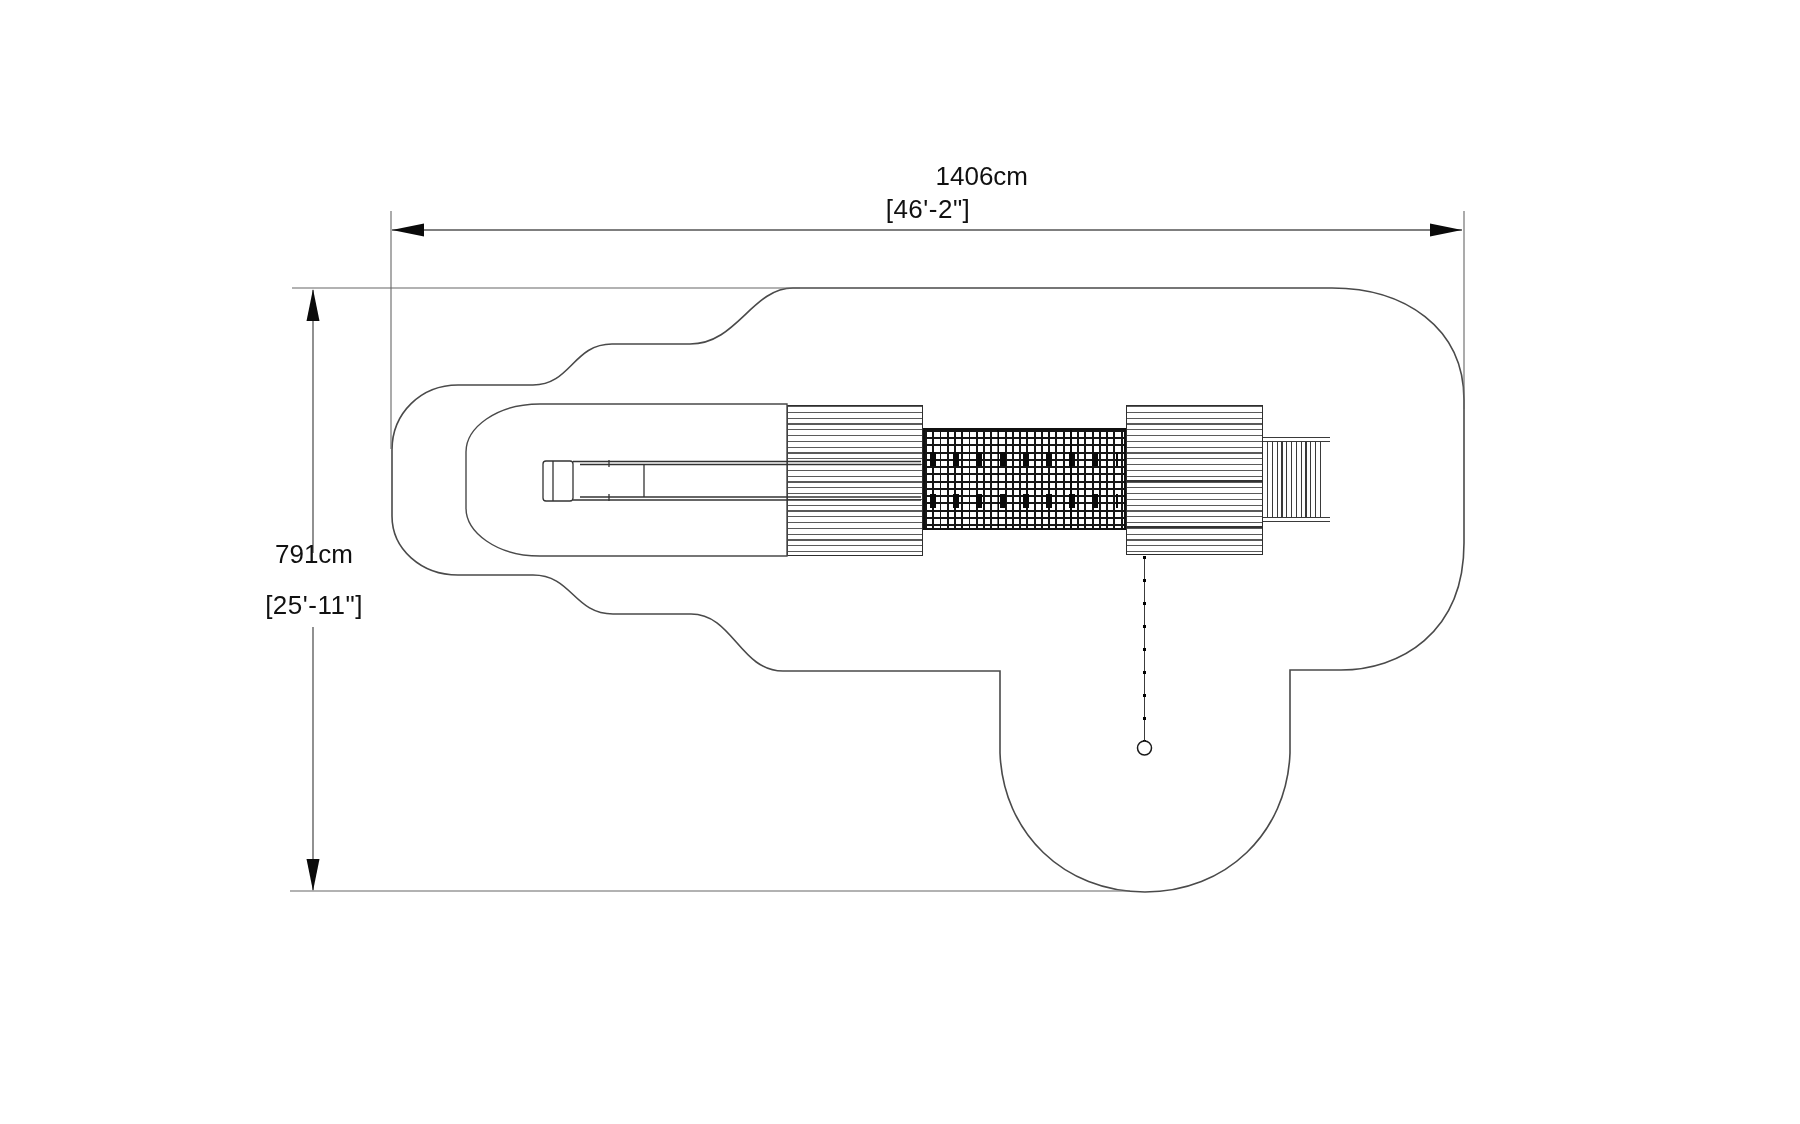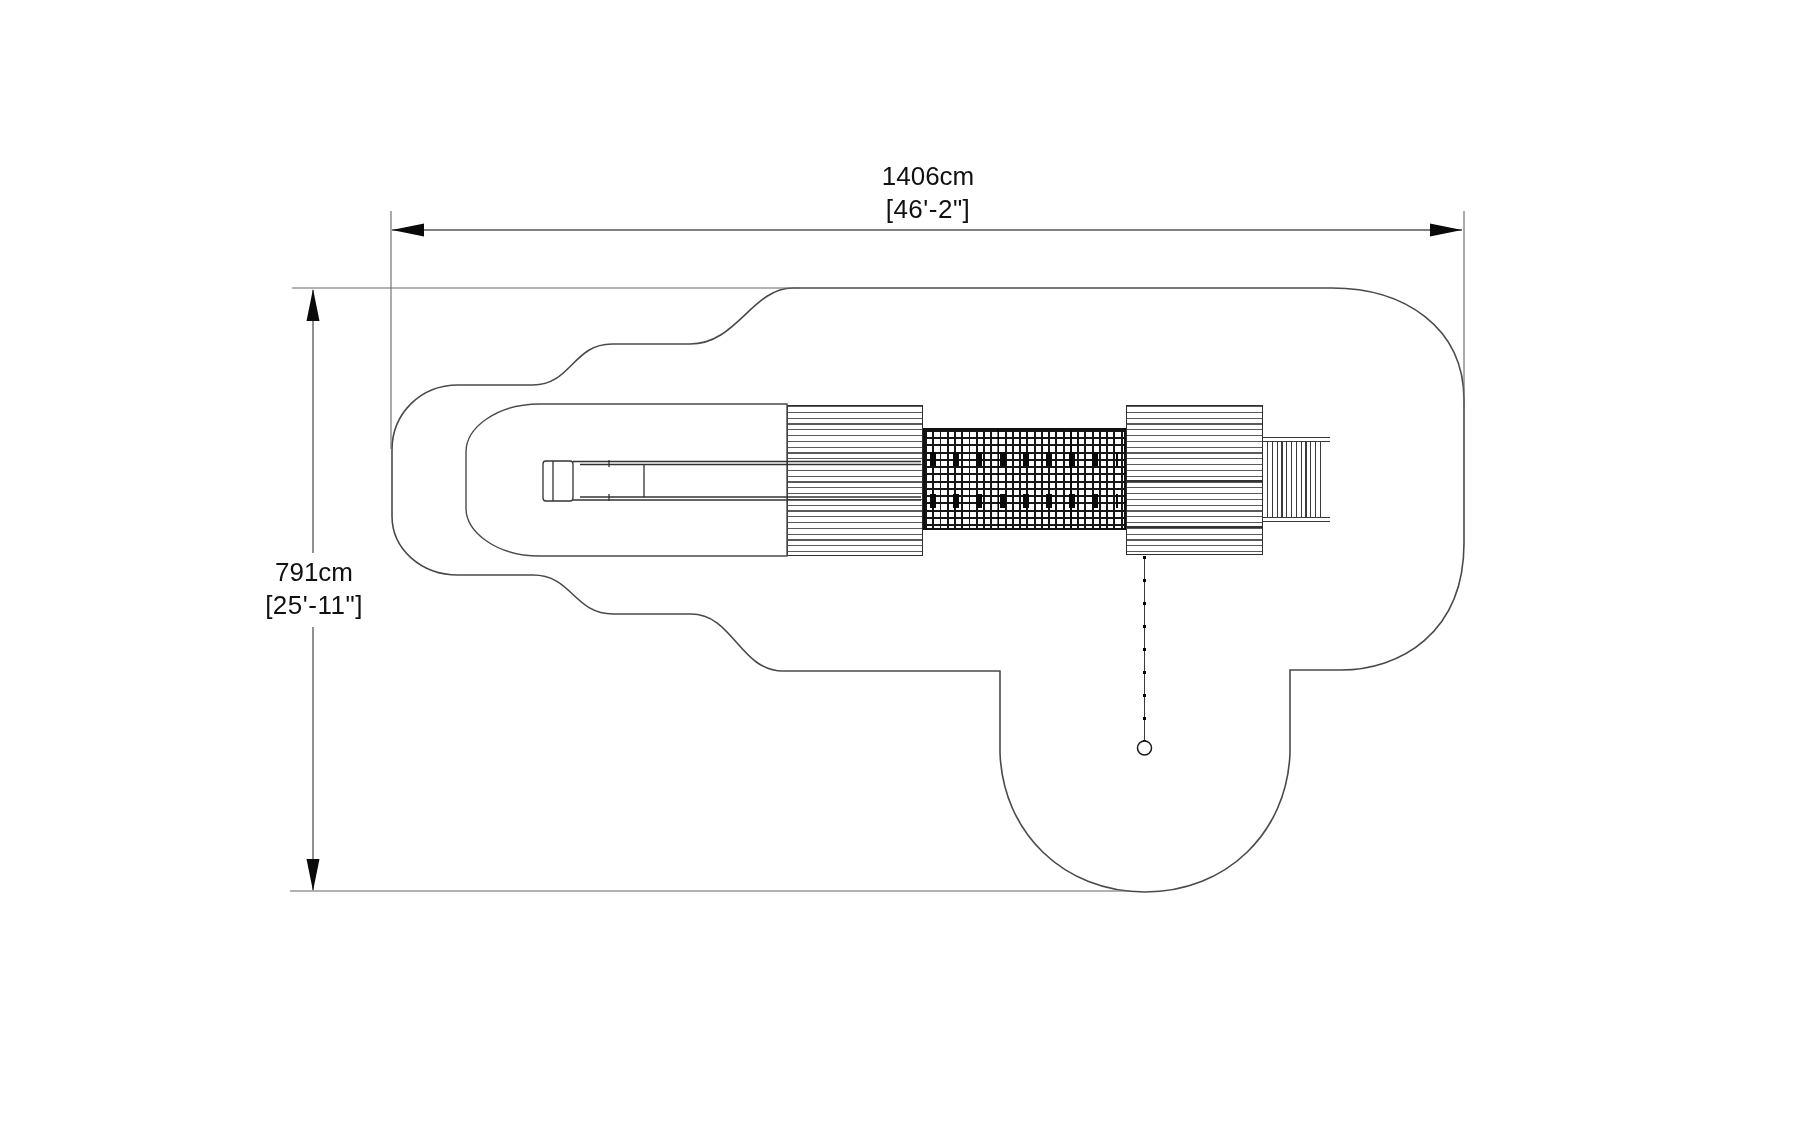--- a/index.html
+++ b/index.html
@@ -140,19 +140,19 @@
     <g>
       <line x1="292" y1="288" x2="800" y2="288" stroke="#666" stroke-width="1.1"></line>
       <line x1="290" y1="891" x2="1130" y2="891" stroke="#666" stroke-width="1.1"></line>
       <line x1="313" y1="290" x2="313" y2="553" stroke="#555" stroke-width="1.3"></line>
       <line x1="313" y1="627" x2="313" y2="890" stroke="#555" stroke-width="1.3"></line>
       <polygon points="313,289 306.5,321 319.5,321" fill="#0a0a0a"></polygon>
       <polygon points="313,891 306.5,859 319.5,859" fill="#0a0a0a"></polygon>
     </g>
   </svg>
 
-  <div class="dim-text" style="left:828px; top:161px;">1406cm</div>
+  <div class="dim-text" style="left:828px; top:161px;text-align:right;">1406cm</div>
   <div class="dim-text imperial" style="left:828px; top:194px;">[46'-2"]</div>
 
-  <div class="dim-text" style="left:214px; top:557px;">791cm</div>
+  <div class="dim-text" style="left:214px; top:539px;">791cm</div>
   <div class="dim-text imperial" style="left:214px; top:590px;">[25'-11"]</div>
 
 </div>
 
 </body></html>

